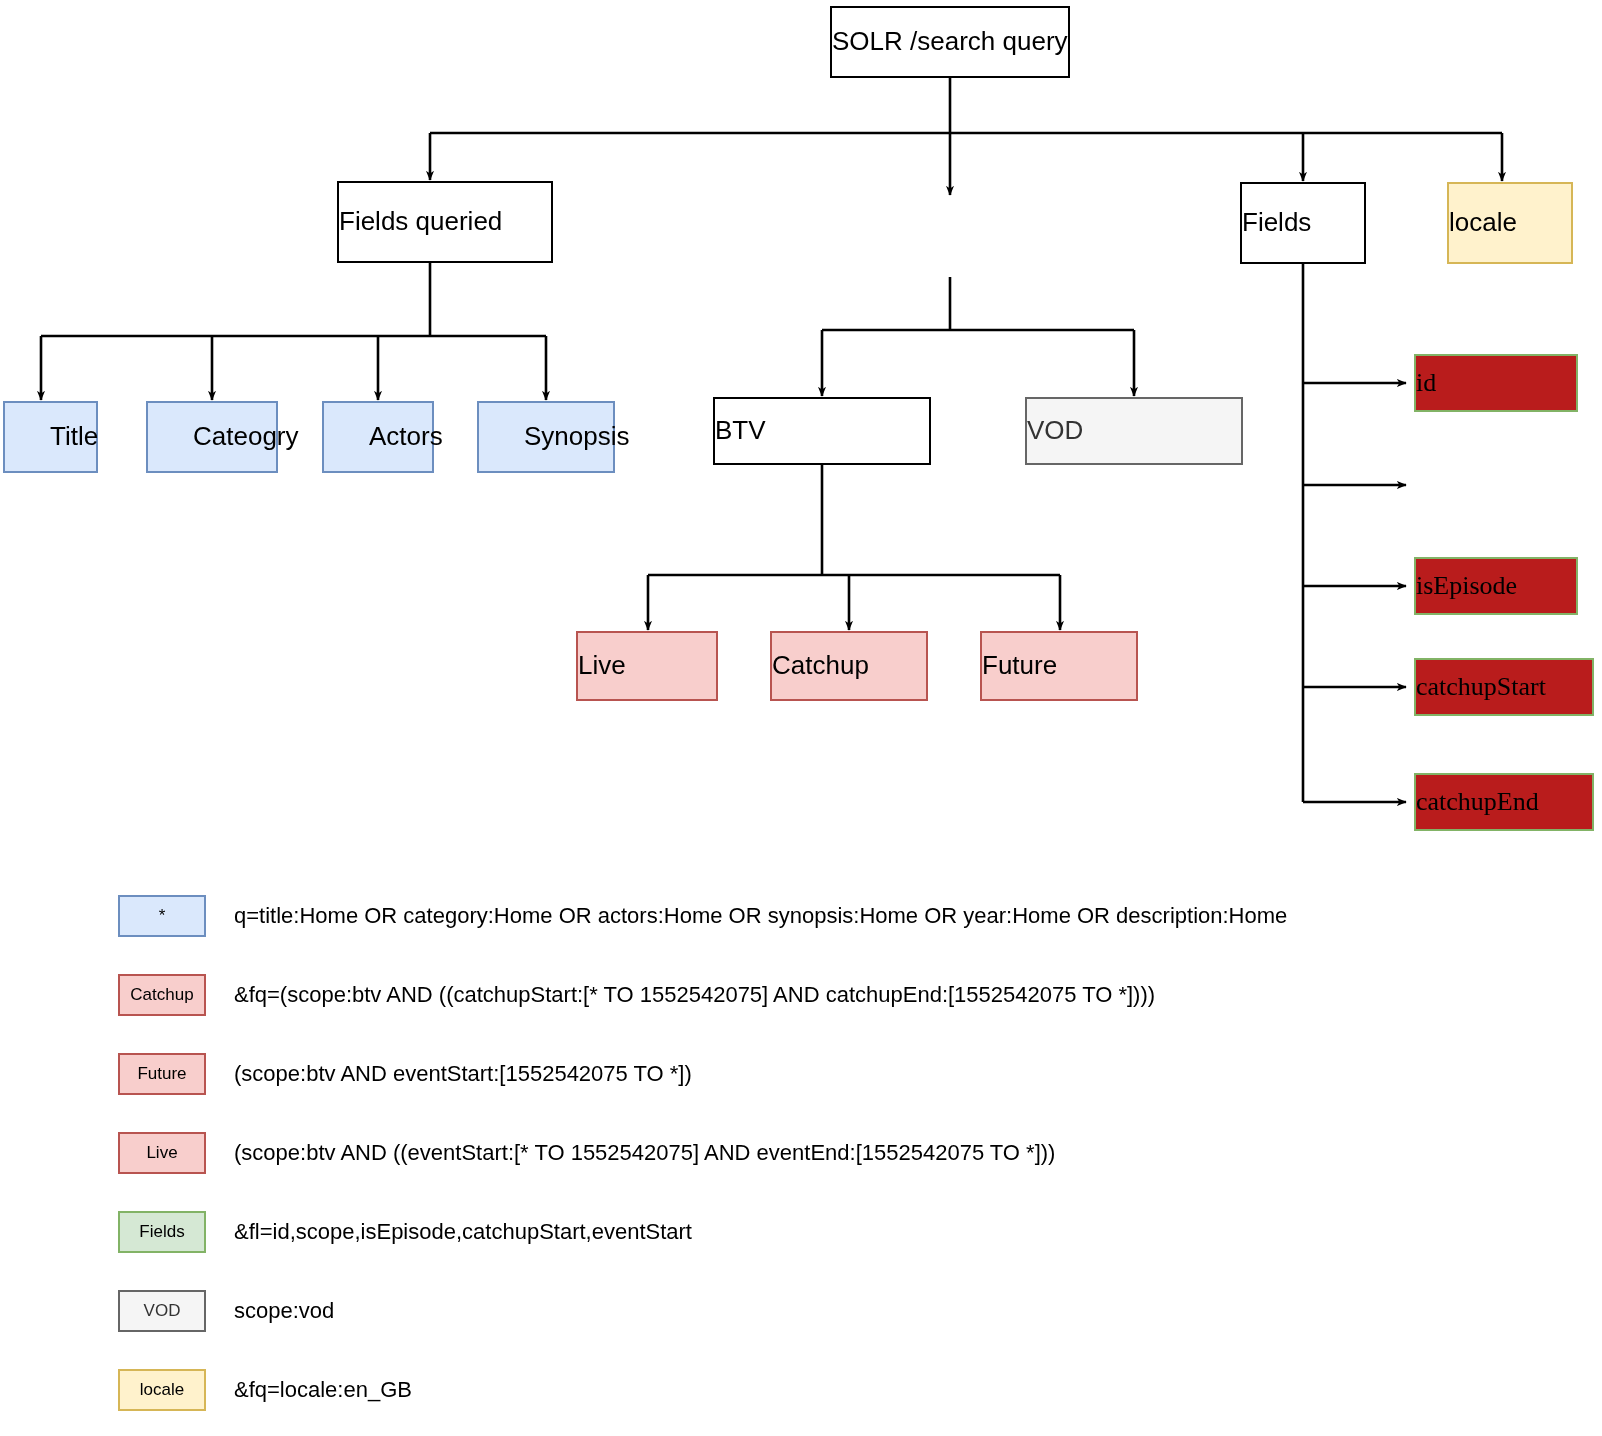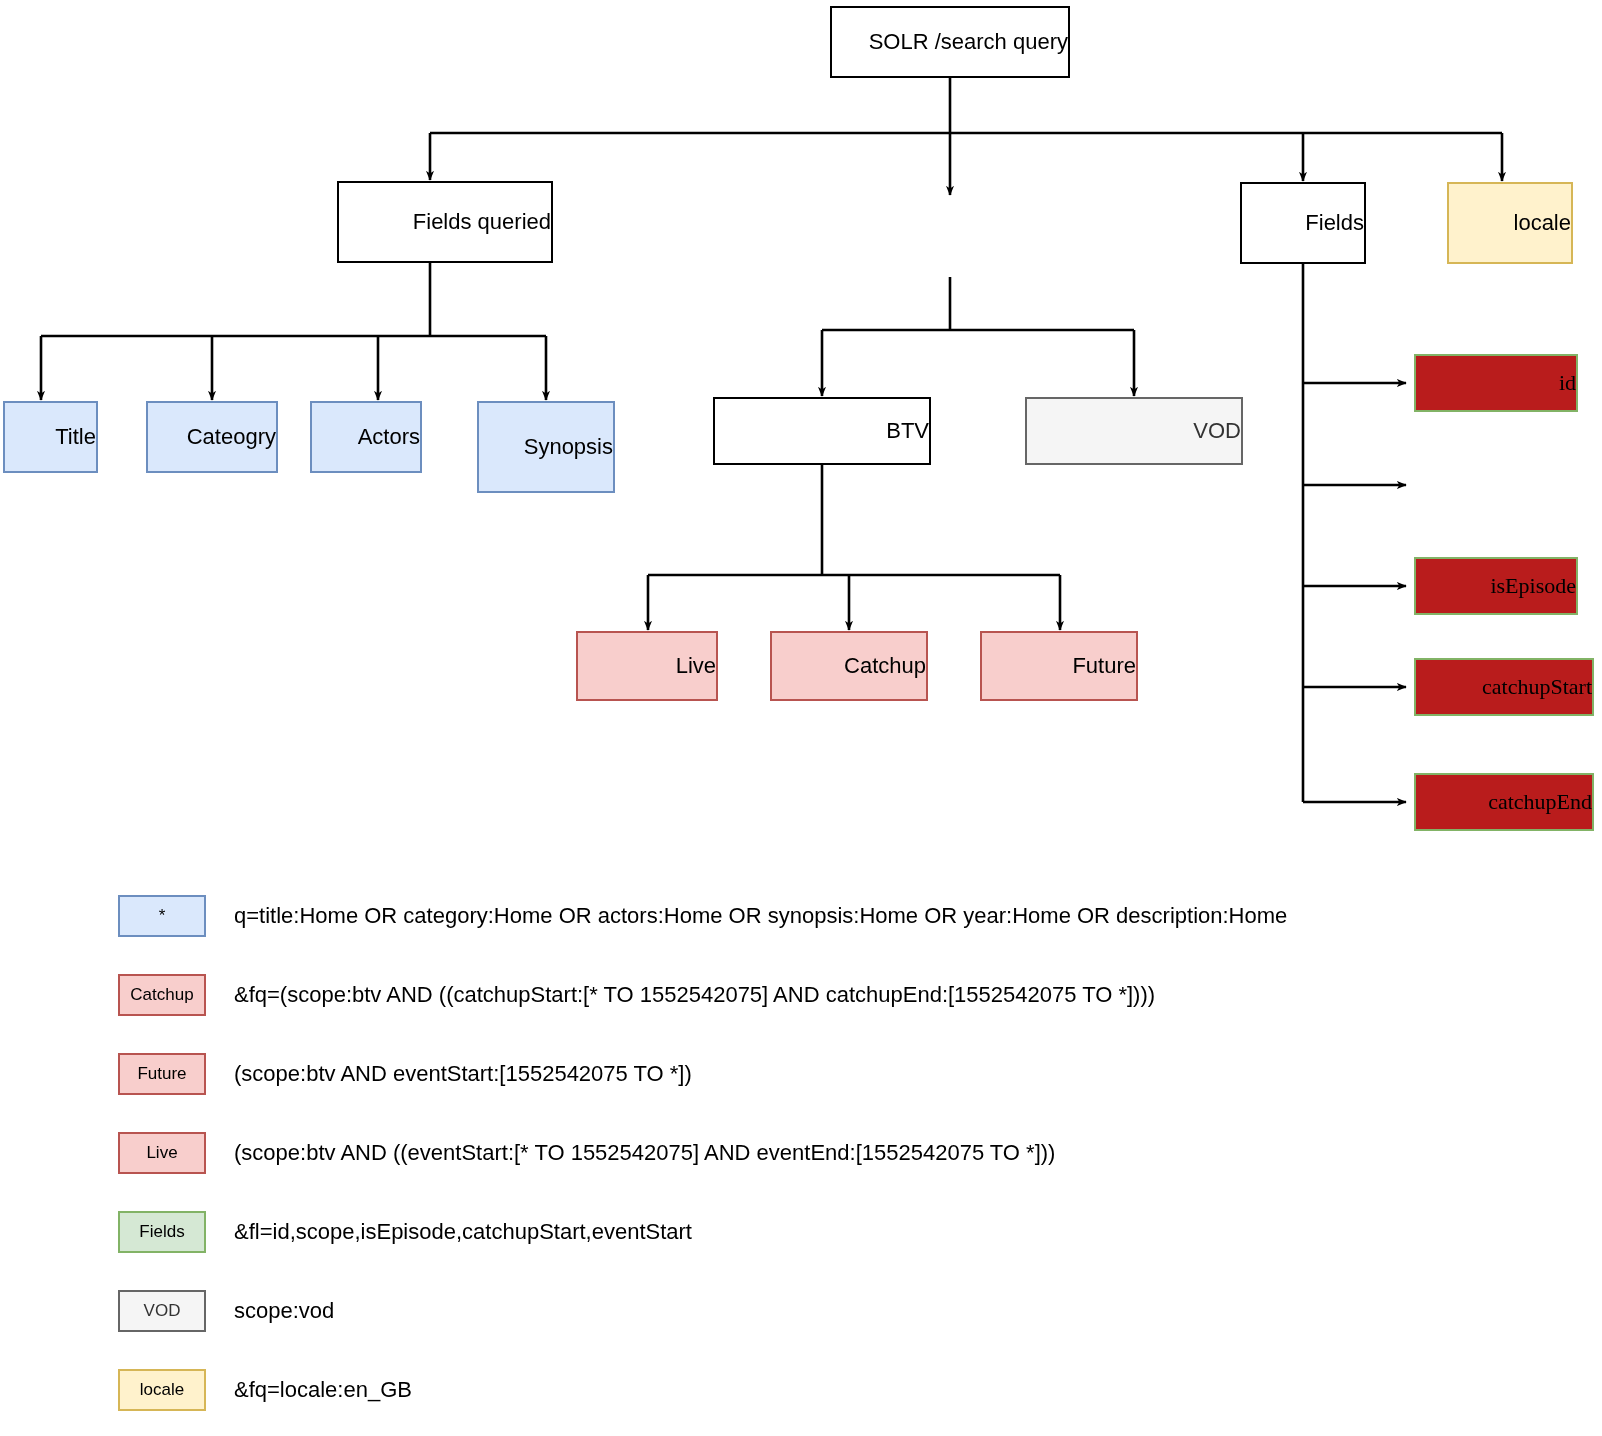--- a/index.html
+++ b/index.html
@@ -26,24 +26,24 @@
     top: 0;
     width: 1602px;
     height: 1436px;
     pointer-events: none;
   }
   .node {
     position: absolute;
     box-sizing: border-box;
     display: flex;
     align-items: center;
-    justify-content: flex-end;
+    justify-content: flex-start;
     text-align: center;
     line-height: 1.15;
-    font-size: 22px;
+    font-size: 26px;
     background: #ffffff;
     border: 2px solid #000000;
     color: #000000;
   }
   .node.plain      { background:#ffffff; border-color:#000000; color:#000000; }
   .node.blue       { background:#dae8fc; border-color:#6c8ebf; color:#000000;padding-left:45px; }
   .node.red        { background:#f8cecc; border-color:#b85450; color:#000000; }
   .node.green      { background:#b91c1c; border-color:#82b366; color:#000000;font-family:Liberation Serif, serif; }
   .node.yellow     { background:#fff2cc; border-color:#d6b656; color:#000000; }
   .node.gray       { background:#f5f5f5; border-color:#666666; color:#333333; }
@@ -150,24 +150,24 @@
   <div class="node yellow" style="left:1447px; top:182px; width:126px; height:82px;">
     <span>locale</span>
   </div>
 
   <div class="node blue" style="left:3px; top:401px; width:95px; height:72px;">
     <span>Title</span>
   </div>
   <div class="node blue" style="left:146px; top:401px; width:132px; height:72px;">
     <span>Cateogry</span>
   </div>
-  <div class="node blue" style="left:310px; top:401px; width:112px; height:72px;">
+  <div class="node blue" style="left:322px; top:401px; width:112px; height:72px;">
     <span>Actors</span>
   </div>
-  <div class="node blue" style="left:477px; top:401px; width:138px; height:92px;">
+  <div class="node blue" style="left:477px; top:401px; width:138px; height:72px;">
     <span>Synopsis</span>
   </div>
 
   <div class="node plain" style="left:713px; top:397px; width:218px; height:68px;">
     <span>BTV</span>
   </div>
   <div class="node gray" style="left:1025px; top:397px; width:218px; height:68px;">
     <span>VOD</span>
   </div>
 

